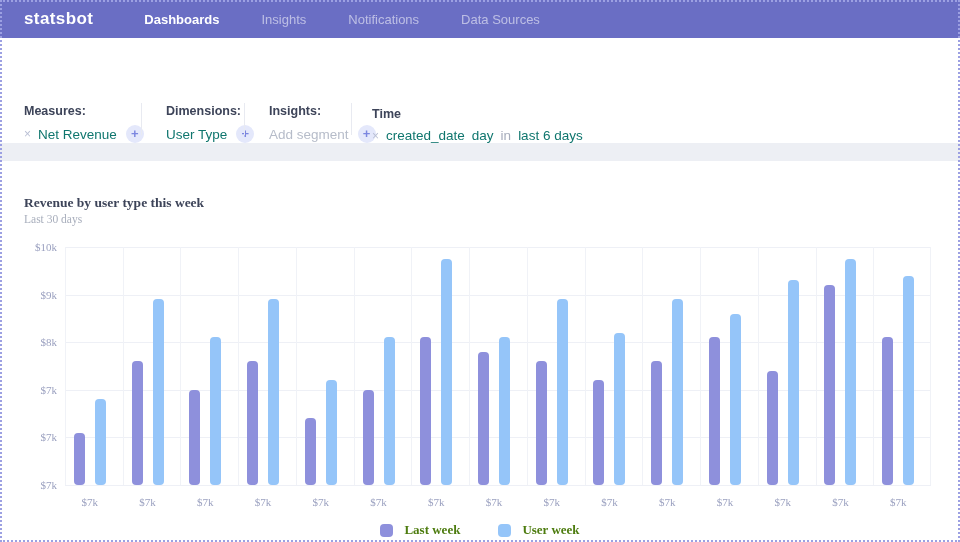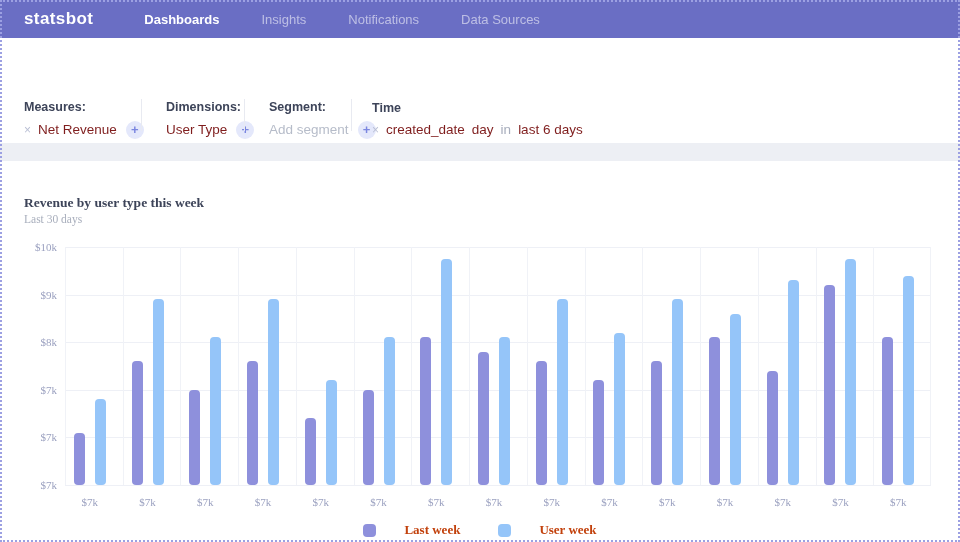--- a/index.html
+++ b/index.html
@@ -32,37 +32,37 @@
   .title-bar {
     position: absolute; left: 0; top: 38px; width: 960px; height: 47px;
     background: #ffffff; border-bottom: 1px solid #eceef3;
     display: flex; align-items: center;
   }
   .page-title { margin-left: 24px; font-size: 17px; font-weight: 500; color: #4a5269; }
 
   
   .filter-bar {
     position: absolute; left: 0; top: 86px; width: 960px; height: 57px;
-    background: #ffffff; display: flex; align-items: center;
+    background: #ffffff; display: flex; align-items: flex-end;
   }
   .filter-group {
     padding: 9px 0 0 24px; position: relative;
   }
   .filter-group .sep {
     position: absolute; right: 0; top: 8px; bottom: 8px;
     width: 1px; background: #e8eaf1;
   }
   .fg-measures { width: 142px; }
   .fg-dimensions { width: 103px; }
   .fg-segment { width: 107px; }
   .fg-time { padding-left: 20px; }
   .filter-label { font-size: 12.5px; font-weight: 700; color: #3d4459; margin-bottom: 7px; }
   .filter-row { display: flex; align-items: center; gap: 7px; }
   .x-icon { color: #b9bfd4; font-size: 12px; line-height: 1; cursor: pointer; }
-  .filter-value { color: #7f1d1d; font-size: 13.5px; font-weight: 500; cursor: pointer; white-space: nowrap; }
+  .filter-value { color: #0f766e; font-size: 13.5px; font-weight: 500; cursor: pointer; white-space: nowrap; }
   .filter-placeholder { color: #b6bcc9; font-size: 13.5px; cursor: pointer; white-space: nowrap; }
   .in-word { color: #a7adbc; font-size: 13.5px; }
   .plus-btn {
     width: 18px; height: 18px; border-radius: 50%; background: #e4e8fb;
     color: #7b86e0; font-size: 13px; font-weight: 700; line-height: 17px;
     text-align: center; cursor: pointer; margin-left: 2px; flex: 0 0 auto;
   }
 
   .gray-band {
     position: absolute; left: 0; top: 143px; width: 960px; height: 18px;
@@ -81,21 +81,21 @@
 
   .ylabel { position: absolute; font-size: 11px; color: #9ba1c0; text-align: right; width: 50px; }
   .xlabel { position: absolute; font-size: 11px; color: #9ba1c0; text-align: center; width: 40px; }
 
   .legend {
     position: absolute; left: 0; top: 343px; width: 960px;
     display: flex; justify-content: center; align-items: center; gap: 38px;
   }
   .legend-item { display: flex; align-items: center; gap: 11px; cursor: pointer; }
   .legend-swatch { width: 13px; height: 13px; border-radius: 4px; }
-  .legend-label { font-size: 13px; font-weight: 700; color: #c2410c; margin-left: 17px; }
+  .legend-label { font-size: 13px; font-weight: 700; color: #4d7c0f; }
 </style>
 </head>
 <body>
 
 <div class="page">
 
   <div class="header">
     <div class="logo">statsbot</div>
     <div class="nav">
       <div class="nav-item active">Dashboards</div>
@@ -120,21 +120,21 @@
     <div class="filter-group fg-dimensions">
       <div class="filter-label">Dimensions:</div>
       <div class="filter-row">
         <span class="filter-value">User Type</span>
         <span class="plus-btn">+</span>
       </div>
       <div class="sep"></div>
     </div>
 
     <div class="filter-group fg-segment">
-      <div class="filter-label">Segment:</div>
+      <div class="filter-label">Insights:</div>
       <div class="filter-row">
         <span class="filter-placeholder">Add segment</span>
         <span class="plus-btn">+</span>
       </div>
       <div class="sep"></div>
     </div>
 
     <div class="filter-group fg-time">
       <div class="filter-label">Time</div>
       <div class="filter-row">

